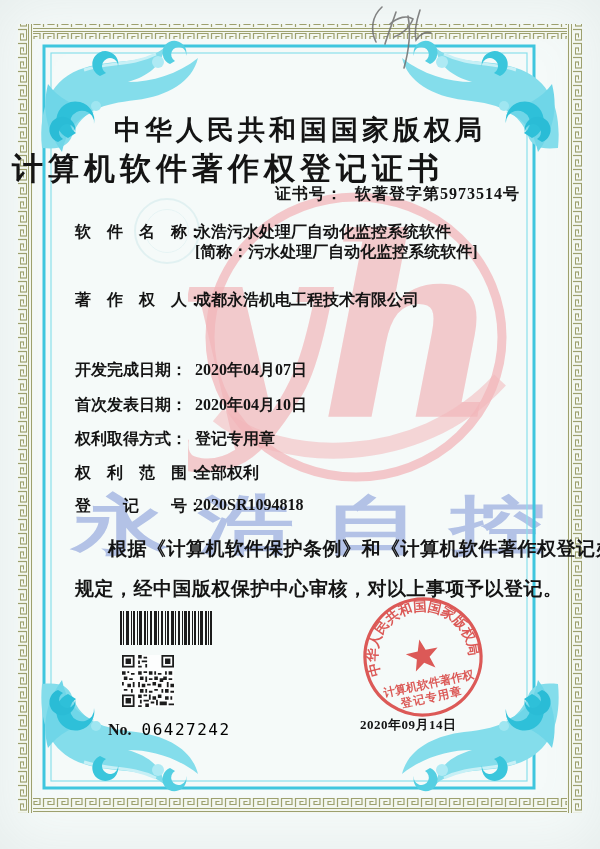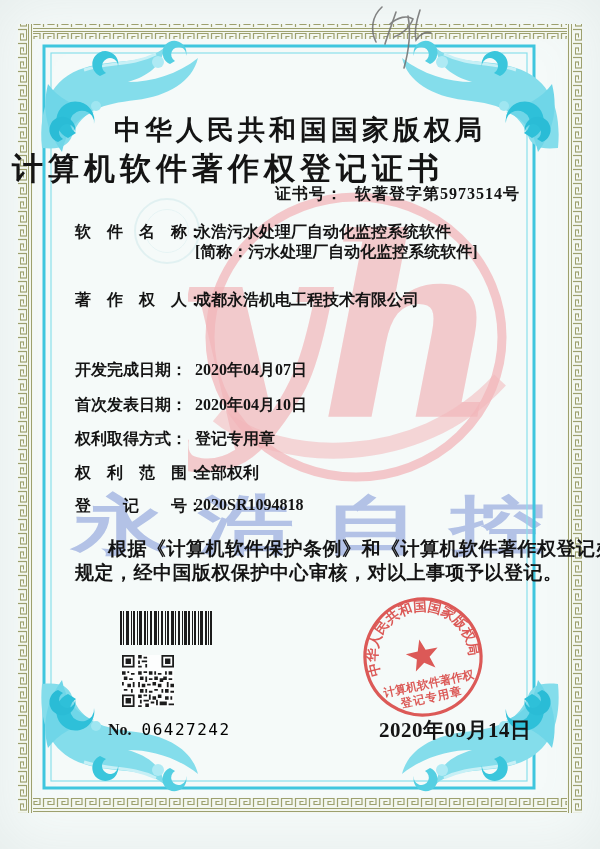--- a/index.html
+++ b/index.html
@@ -26,21 +26,21 @@
   .lbl{position:absolute;left:75px;font-size:16px;font-weight:bold;white-space:nowrap;}
   .val{position:absolute;left:195px;font-size:16px;font-weight:bold;white-space:nowrap;}
   .multi div{line-height:19.5px;}
   
   .stmt{font-size:19px;font-weight:bold;letter-spacing:.5px;white-space:nowrap;}
   
   .serial{top:720px;left:108px;font-size:16px;font-weight:bold;}
   .serial .num{color:#000000;font-family:"DejaVu Sans Mono",monospace;
     font-weight:normal;letter-spacing:1.5px;margin-left:10px;}
   
-  .seal-date{top:716px;left:360px;font-size:21px;font-weight:bold;letter-spacing:.5px;margin-left:19px;}
+  .seal-date{top:716px;left:360px;font-size:13px;font-weight:bold;letter-spacing:.5px;}
   
   .wm-blue{top:482px;left:0;width:100%;text-align:center;
     font-family:"Liberation Sans","DejaVu Sans",sans-serif;font-weight:bold;
     font-size:64px;letter-spacing:20px;color:#a3b5e2;opacity:.8;
     transform:scaleX(1.5);transform-origin:50% 50%;white-space:nowrap;}
   
   .emblem{top:198px;left:86px;width:62px;height:62px;border:2px solid #c9e6e8;
     border-radius:50%;opacity:.45;}
   .emblem::after{content:"";position:absolute;inset:9px;border:1.5px solid #d5ecee;border-radius:50%;}
 </style>
@@ -133,21 +133,21 @@
     <div>
       <span class="lbl" style="top:463px">权　利　范　围：</span>
       <span class="val" style="top:463px">全部权利</span>
     </div>
     <div>
       <span class="lbl" style="top:496px">登　　记　　号：</span>
       <span class="val" style="top:496px">2020SR1094818</span>
     </div>
 
     <div class="abs stmt" style="top:536px;left:108px">根据《计算机软件保护条例》和《计算机软件著作权登记办法》的</div>
-    <div class="abs stmt" style="top:560px;left:75px">规定，经中国版权保护中心审核，对以上事项予以登记。</div>
+    <div class="abs stmt" style="top:576px;left:75px">规定，经中国版权保护中心审核，对以上事项予以登记。</div>
 
     <svg class="abs" style="left:120px;top:611px" width="93" height="34" viewBox="0 0 93 34">
       <g fill="#1c1c1c">
         <rect x="0" y="0" width="2" height="34"></rect>
           <rect x="3" y="0" width="1" height="34"></rect>
         <rect x="6" y="0" width="3" height="34"></rect>
           <rect x="11" y="0" width="1" height="34"></rect>
         <rect x="13" y="0" width="2" height="34"></rect>
           <rect x="17" y="0" width="1" height="34"></rect>
         <rect x="19" y="0" width="3" height="34"></rect>

